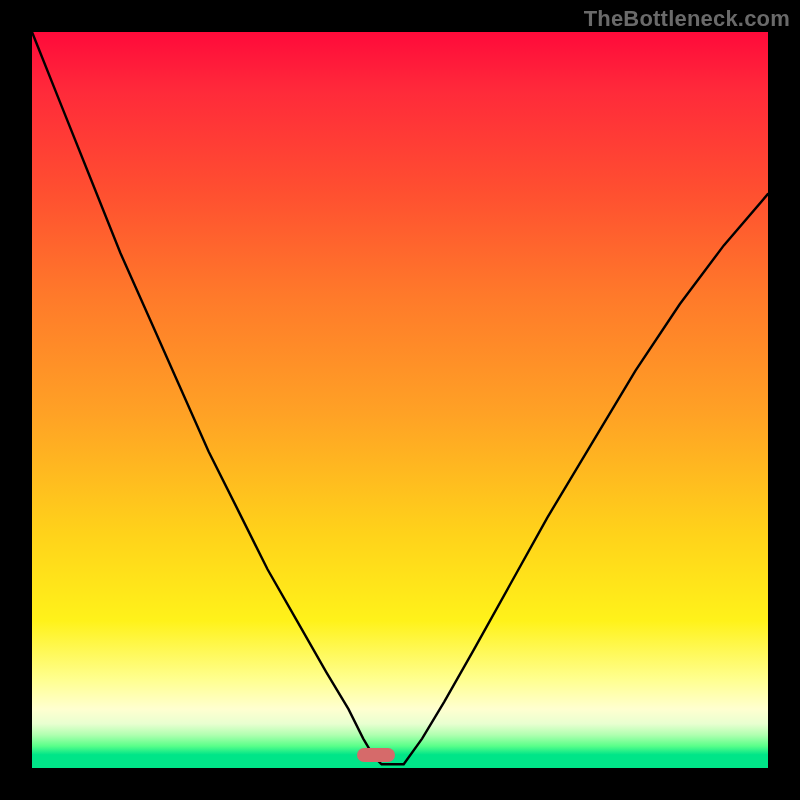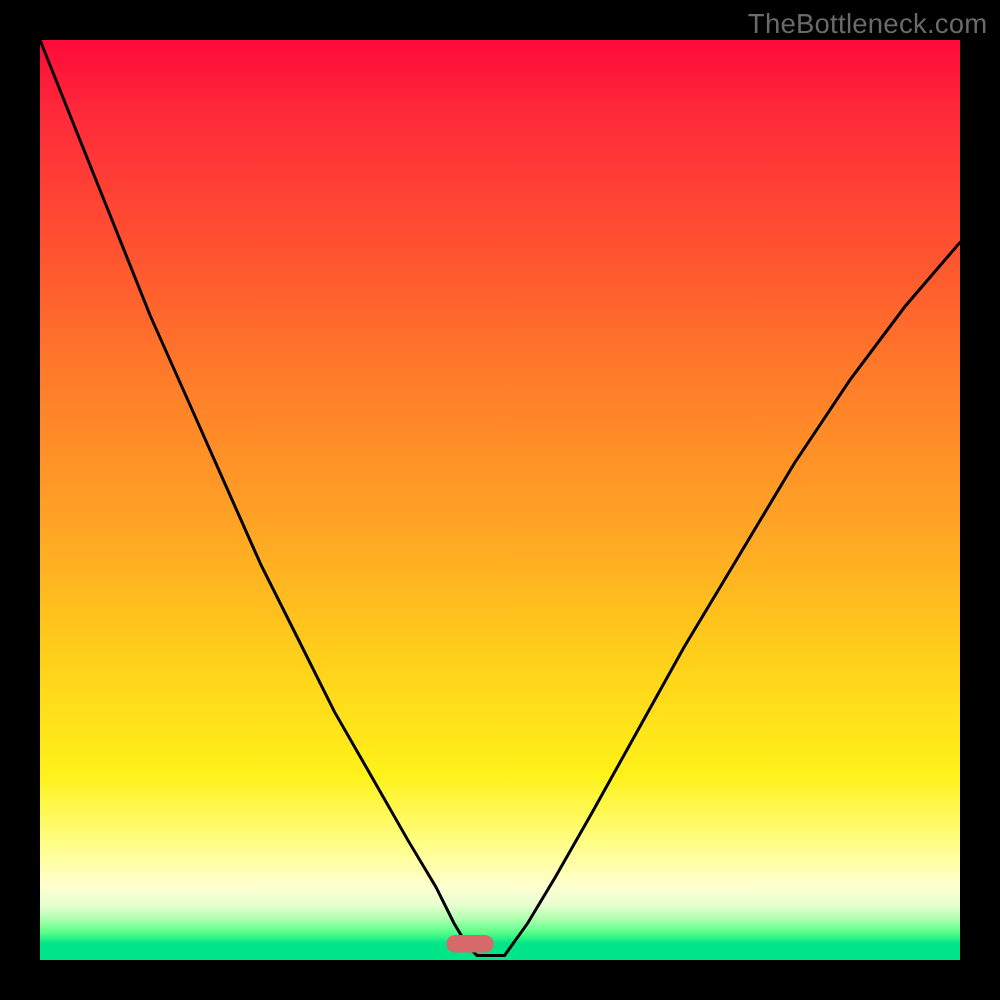--- a/index.html
+++ b/index.html
@@ -41,21 +41,21 @@
       #00e588 98.2%,
       #00e588 100%
     );
   }
   .watermark {
     position: absolute;
     top: 6px;
     right: 10px;
     color: #6a6a6a;
     font-size: 22px;
-    font-weight: 400;
+    font-weight: 700;
     letter-spacing: 0.2px;
     user-select: none;
   }
   .marker {
     position: absolute;
     height: 14px;
     border-radius: 7px;
     background: #d66a6a;
   }
   svg.curve {

